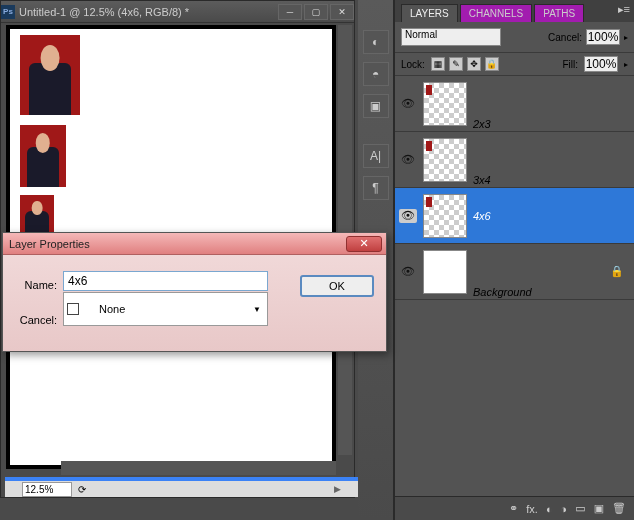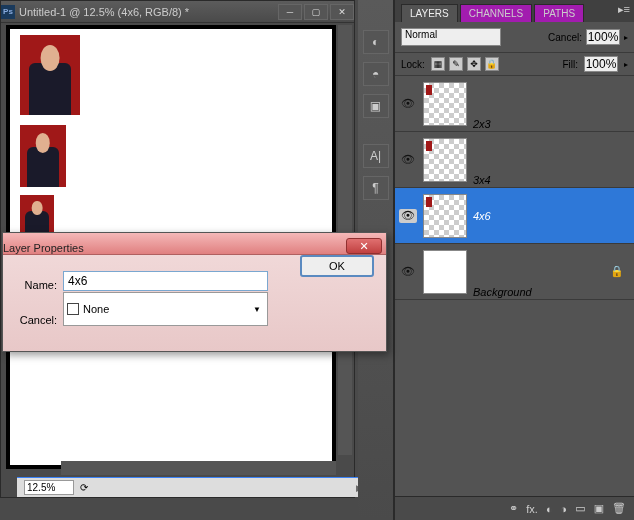--- a/index.html
+++ b/index.html
@@ -80,29 +80,29 @@
     transform: translateX(-50%);
     width: 45%; height: 50%;
     background: #e0b090;
     border-radius: 50%;
   }
   .p1 { left: 10px; top: 6px; width: 60px; height: 80px; }
   .p2 { left: 10px; top: 96px; width: 46px; height: 62px; }
   .p3 { left: 10px; top: 166px; width: 34px; height: 45px; }
   .doc-status {
     position: absolute;
-    left: 16px; bottom: 0;
+    left: 4px; bottom: 0;
     height: 20px;
     width: 100%;
     background: #ddd;
-    border-top: 1px solid #3b82f6;
+    border-top: 4px solid #3b82f6;
     display: flex;
     align-items: center;
     font-size: 10px;
-    padding: 0 7px;
+    padding: 0 17px;
   }
   .zoom-box {
     width: 50px;
     background: #fff;
     border: 1px solid #999;
     padding: 1px 2px;
   }
   .scrollbar-v {
     position: absolute;
     right: 2px; top: 24px;
@@ -122,22 +122,22 @@
     width: 385px;
     border: 1px solid #555;
     box-shadow: 3px 3px 8px rgba(0,0,0,0.4);
     z-index: 10;
   }
   .dialog-titlebar {
     height: 22px;
     background: linear-gradient(#f5b8b8, #e08080);
     border-bottom: 1px solid #b06060;
     display: flex;
-    align-items: flex-end;
-    padding: 0 4px 0 0;
+    align-items: center;
+    padding: 0 4px 0 6px;
     color: #222;
     font-size: 11px;
   }
   .dlg-title { flex: 1; }
   .close-btn {
     width: 36px; height: 16px;
     background: linear-gradient(#e07070, #c04040);
     border: 1px solid #903030;
     border-radius: 3px;
     color: #fff;
@@ -167,28 +167,28 @@
     height: 20px;
   }
   .color-select {
     width: 205px;
     border: 1px solid #999;
     background: #fff;
     padding: 16px 3px;
     height: 20px;
     display: flex;
     align-items: center;
-    gap: 4px;
+    gap: 20px;
     position: relative;
   }
   .swatch { width: 12px; height: 12px; border: 1px solid #444; background: #fff; }
   .dd-arrow { position: absolute; right: 6px; font-size: 8px; }
   .dlg-buttons {
     position: absolute;
-    right: 12px; top: 0;
+    right: 12px; top: 20px;
     display: flex; flex-direction: column; gap: 8px;
   }
   .dlg-btn {
     width: 74px; height: 22px;
     background: #eee;
     border: 1px solid #888;
     border-radius: 3px;
     font-size: 11px;
     display: flex;
     align-items: center;

